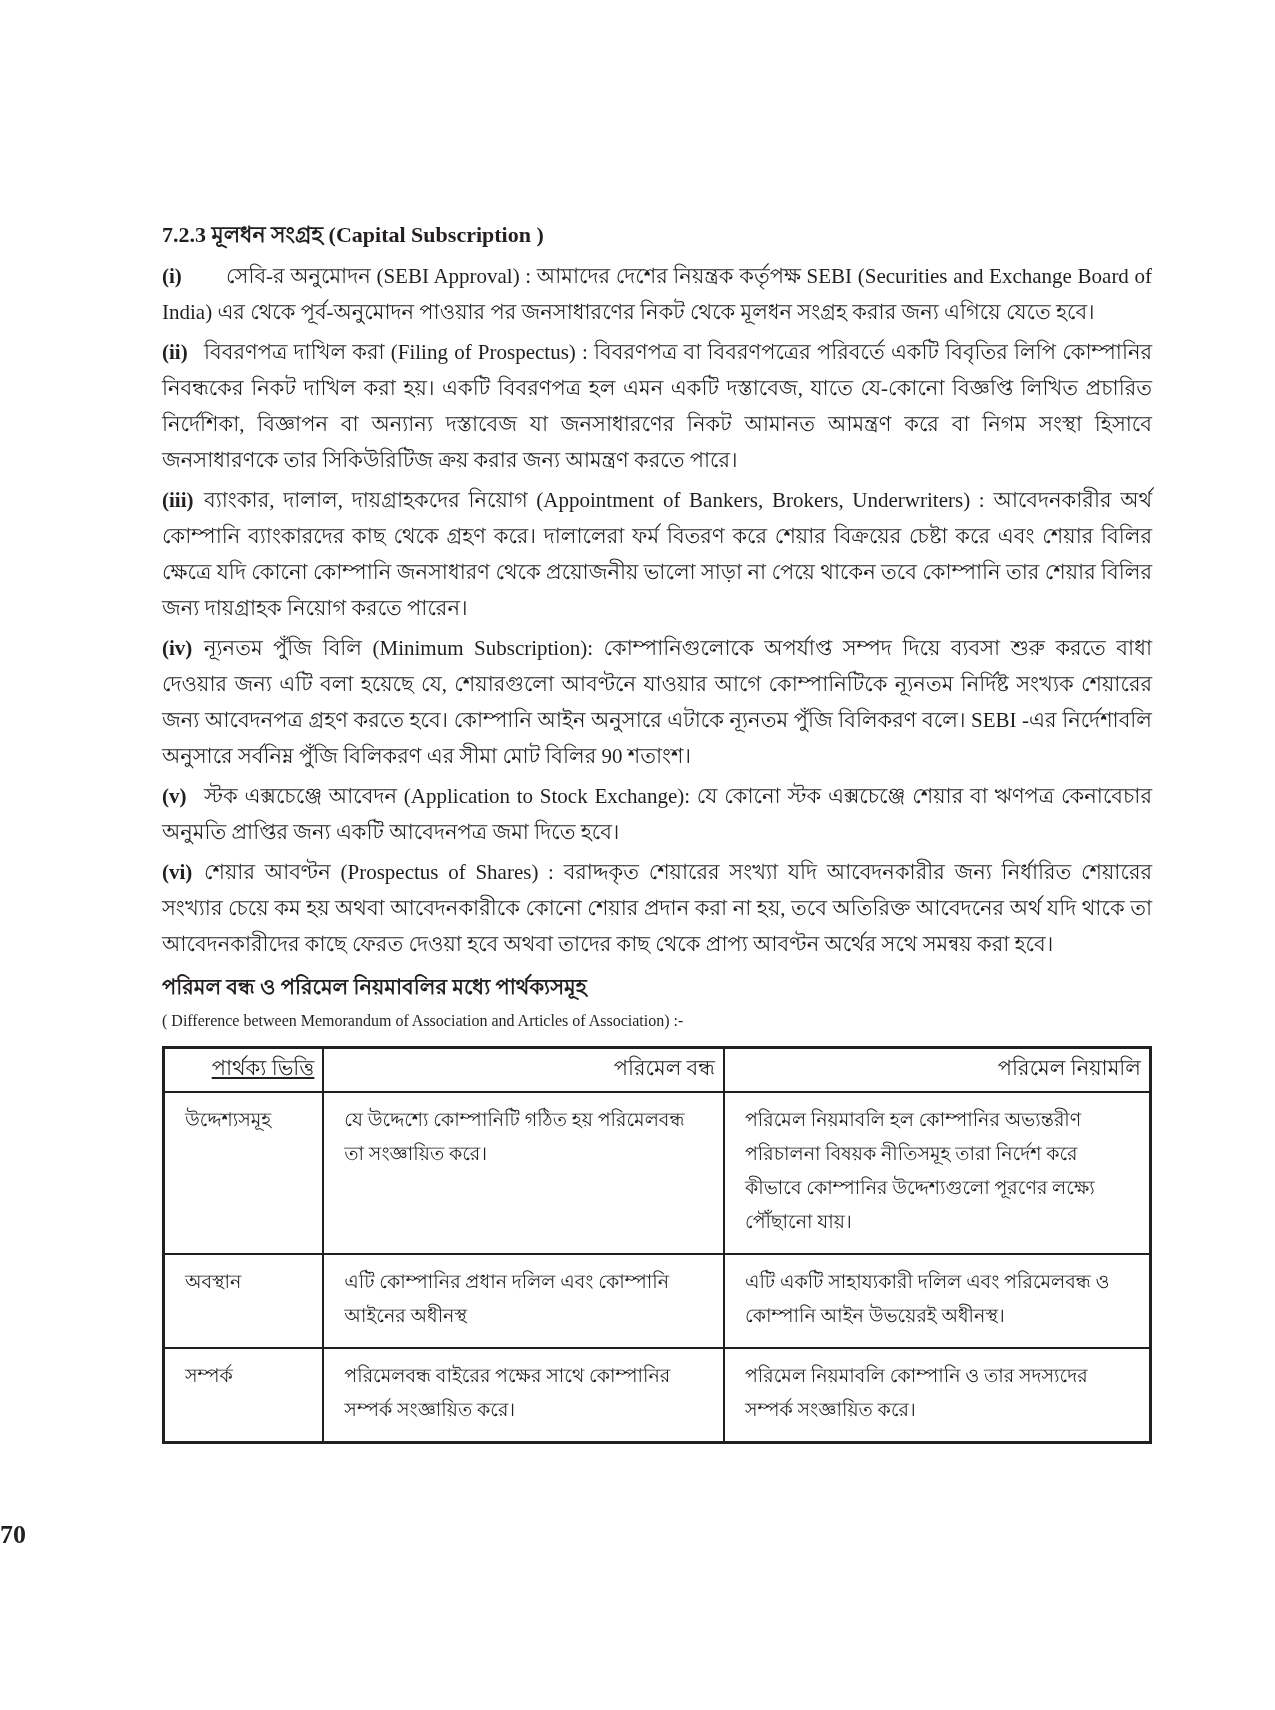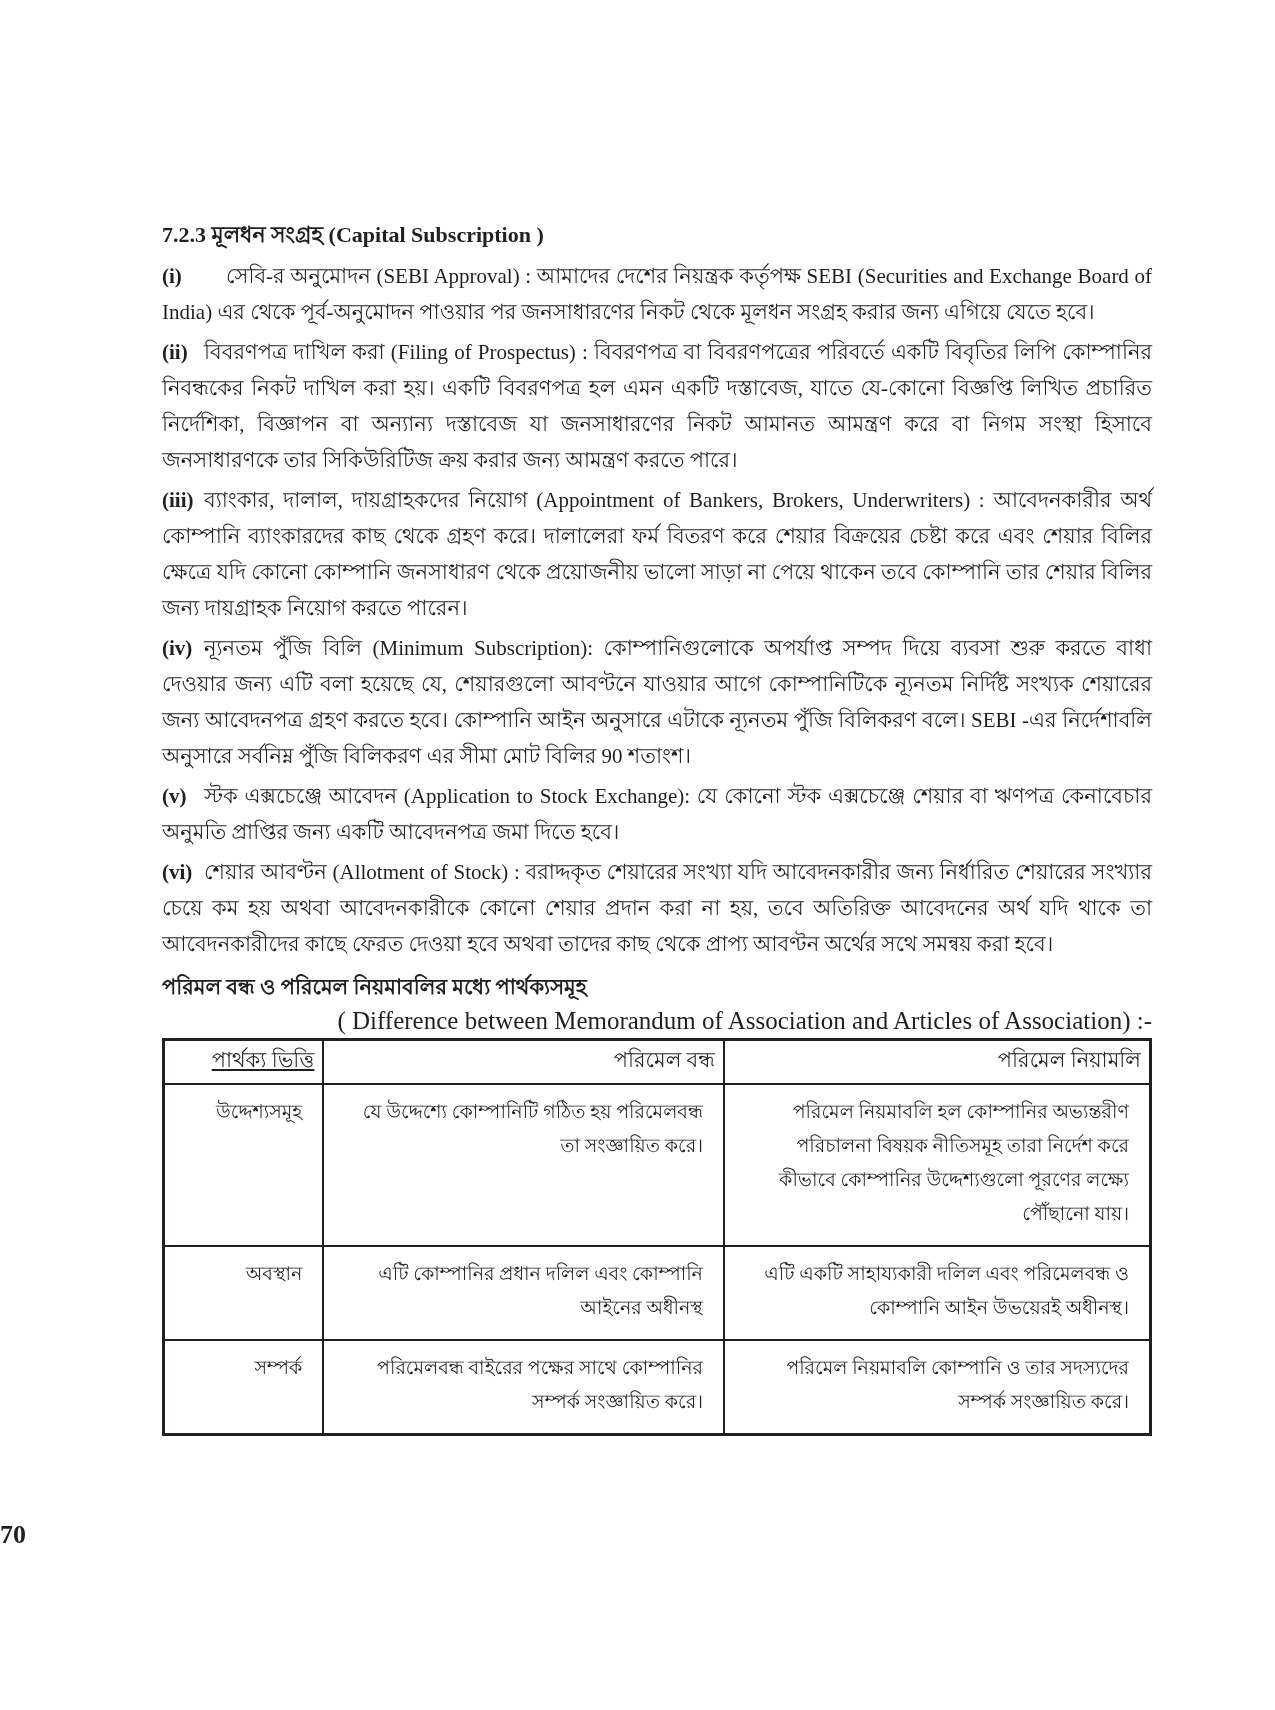--- a/index.html
+++ b/index.html
@@ -44,44 +44,44 @@
       min-width: 42px;
     }
     .para .num.wide { min-width: 64px; }
     .sub-heading {
       font-size: 21px;
       font-weight: bold;
       line-height: 34px;
       margin-top: 8px;
     }
     .sub-caption {
-      font-size: 25px;
+      font-size: 16px;
       line-height: 34px;
-      text-align: right;
+      margin-bottom: 8px;
     }
     table.diff {
       width: 990px;
       border-collapse: collapse;
       border: 3px solid #231f20;
       font-size: 19px;
     }
     table.diff th, table.diff td {
       border: 2px solid #231f20;
       vertical-align: top;
       line-height: 34px;
     }
     table.diff th {
       font-weight: normal;
       font-size: 21px;
       height: 44px;
       padding: 2px 8px;
       text-align: right;
     }
     table.diff th.basis { text-align: right; text-decoration: underline; }
-    table.diff td { padding: 10px 20px 14px 20px; text-align: right; }
+    table.diff td { padding: 10px 20px 14px 20px; }
     .col-basis { width: 160px; }
     .col-moa { width: 402px; }
     .col-aoa { width: 428px; }
     .page-number {
       position: absolute;
       left: 0;
       width: 1275px;
       top: 1520px;
       text-align: left;
       font-weight: bold;
@@ -110,21 +110,21 @@
 
     <p class="para">
       <span class="num">(iv)</span><span class="lead">ন্যূনতম পুঁজি বিলি (Minimum Subscription):</span><span> কোম্পানিগুলোকে অপর্যাপ্ত সম্পদ দিয়ে ব্যবসা শুরু করতে বাধা দেওয়ার জন্য এটি বলা হয়েছে যে, শেয়ারগুলো আবণ্টনে যাওয়ার আগে কোম্পানিটিকে ন্যূনতম নির্দিষ্ট সংখ্যক শেয়ারের জন্য আবেদনপত্র গ্রহণ করতে হবে। কোম্পানি আইন অনুসারে এটাকে ন্যূনতম পুঁজি বিলিকরণ বলে। SEBI -এর নির্দেশাবলি অনুসারে সর্বনিম্ন পুঁজি বিলিকরণ এর সীমা মোট বিলির 90 শতাংশ।</span>
     </p>
 
     <p class="para">
       <span class="num">(v)</span><span class="lead">স্টক এক্সচেঞ্জে আবেদন (Application to Stock Exchange):</span><span> যে কোনো স্টক এক্সচেঞ্জে শেয়ার বা ঋণপত্র কেনাবেচার অনুমতি প্রাপ্তির জন্য একটি আবেদনপত্র জমা দিতে হবে।</span>
     </p>
 
     <p class="para">
-      <span class="num">(vi)</span><span class="lead">শেয়ার আবণ্টন (Allotment of Stock) :</span><span> বরাদ্দকৃত শেয়ারের সংখ্যা যদি আবেদনকারীর জন্য নির্ধারিত শেয়ারের সংখ্যার চেয়ে কম হয় অথবা আবেদনকারীকে কোনো শেয়ার প্রদান করা না হয়, তবে অতিরিক্ত আবেদনের অর্থ যদি থাকে তা আবেদনকারীদের কাছে ফেরত দেওয়া হবে অথবা তাদের কাছ থেকে প্রাপ্য আবণ্টন অর্থের সথে সমন্বয় করা হবে।</span>
+      <span class="num">(vi)</span><span class="lead">শেয়ার আবণ্টন (Prospectus of Shares) :</span><span> বরাদ্দকৃত শেয়ারের সংখ্যা যদি আবেদনকারীর জন্য নির্ধারিত শেয়ারের সংখ্যার চেয়ে কম হয় অথবা আবেদনকারীকে কোনো শেয়ার প্রদান করা না হয়, তবে অতিরিক্ত আবেদনের অর্থ যদি থাকে তা আবেদনকারীদের কাছে ফেরত দেওয়া হবে অথবা তাদের কাছ থেকে প্রাপ্য আবণ্টন অর্থের সথে সমন্বয় করা হবে।</span>
     </p>
 
     <div class="sub-heading">পরিমল বন্ধ ও পরিমেল নিয়মাবলির মধ্যে পার্থক্যসমূহ</div>
     <div class="sub-caption">( Difference between Memorandum of Association and Articles of Association) :-</div>
 
     <table class="diff">
       <thead>
         <tr>
           <th class="col-basis basis">পার্থক্য ভিত্তি</th>
           <th class="col-moa">পরিমেল বন্ধ</th>

